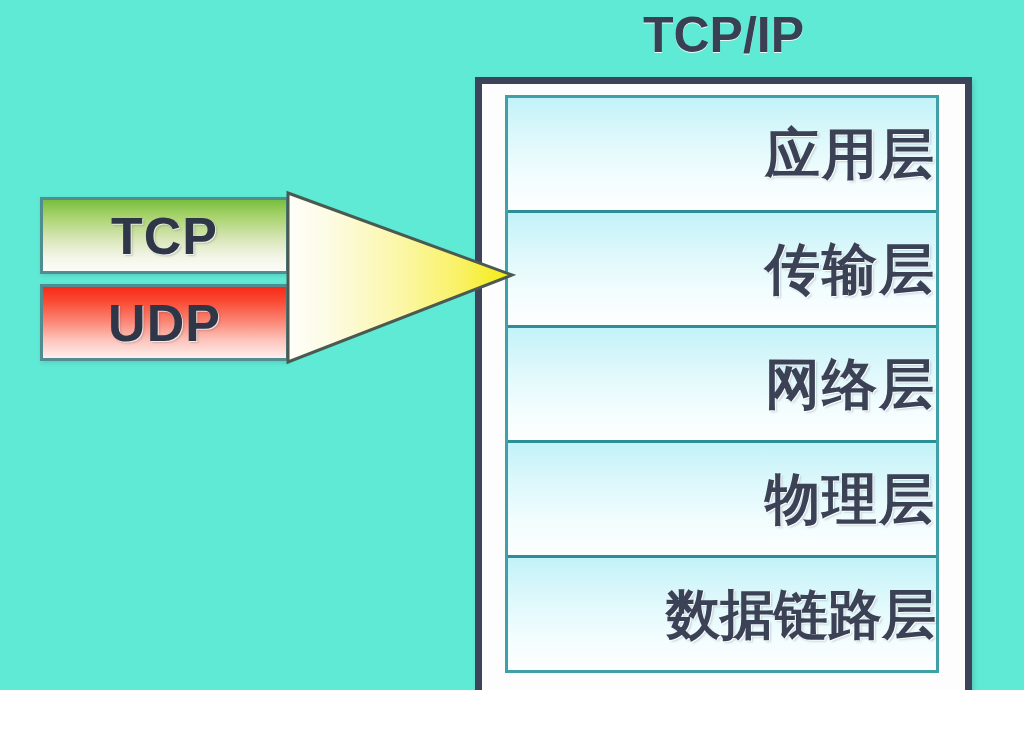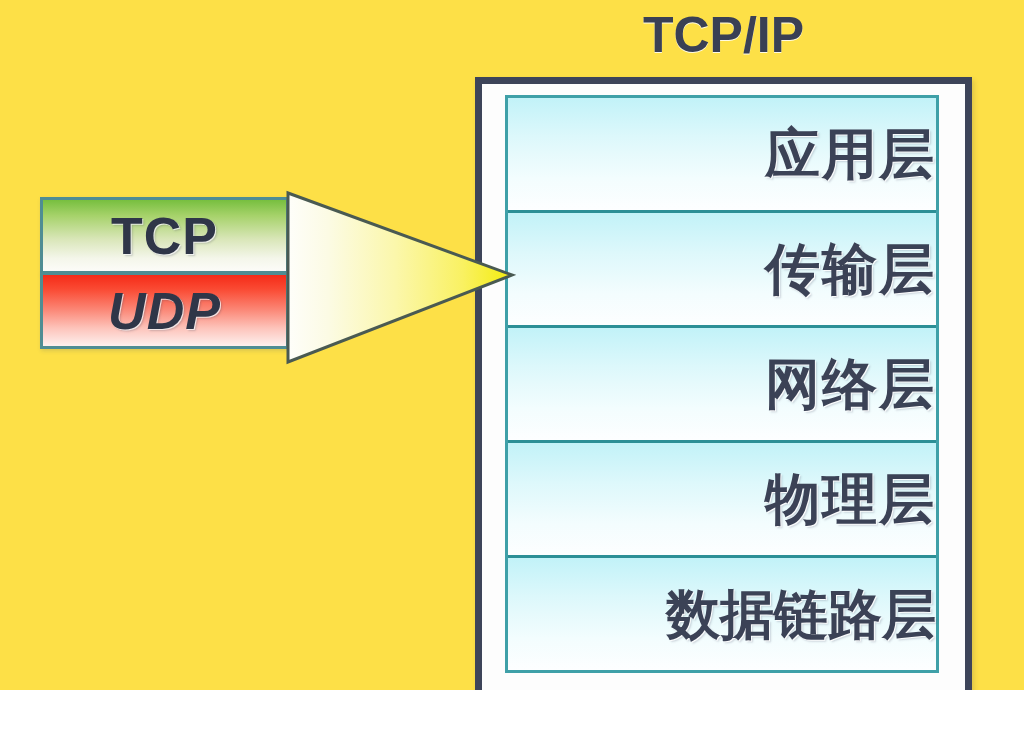--- a/index.html
+++ b/index.html
@@ -4,21 +4,21 @@
 <style>
   html, body {
     margin: 0;
     padding: 0;
     background: #ffffff;
   }
   #canvas {
     position: relative;
     width: 1024px;
     height: 690px;
-    background: #fde047;
+    background: #5eead4;
     overflow: hidden;
     font-family: "Liberation Sans", "DejaVu Sans", sans-serif;
   }
 
   
   #stack-title {
     position: absolute;
     left: 475px;
     top: 4px;
     width: 497px;
@@ -96,23 +96,22 @@
     align-items: center;
     justify-content: center;
     box-shadow: 1px 2px 4px rgba(80,100,110,0.20);
     text-align: right;
   }
   #proto-tcp {
     top: 197px;
     background: linear-gradient(to bottom, #77bf3f 0%, #a6d26a 22%, #d9e6b8 55%, #f4f6ea 82%, #fcfcf8 100%);
   }
   #proto-udp {
-    top: 272px;
+    top: 284px;
     background: linear-gradient(to bottom, #f52b18 0%, #fa4a33 20%, #fb8574 48%, #fdc4bb 75%, #fdf0ee 100%);
-    font-style: italic;
   }
   .proto-label {
     font-size: 52px;
     font-weight: bold;
     color: #2f3648;
     letter-spacing: 1px;
     line-height: 1;
     text-shadow: 1px 1px 0 rgba(255,255,255,0.75), 2px 2px 2px rgba(70,76,96,0.25);
   }
 

